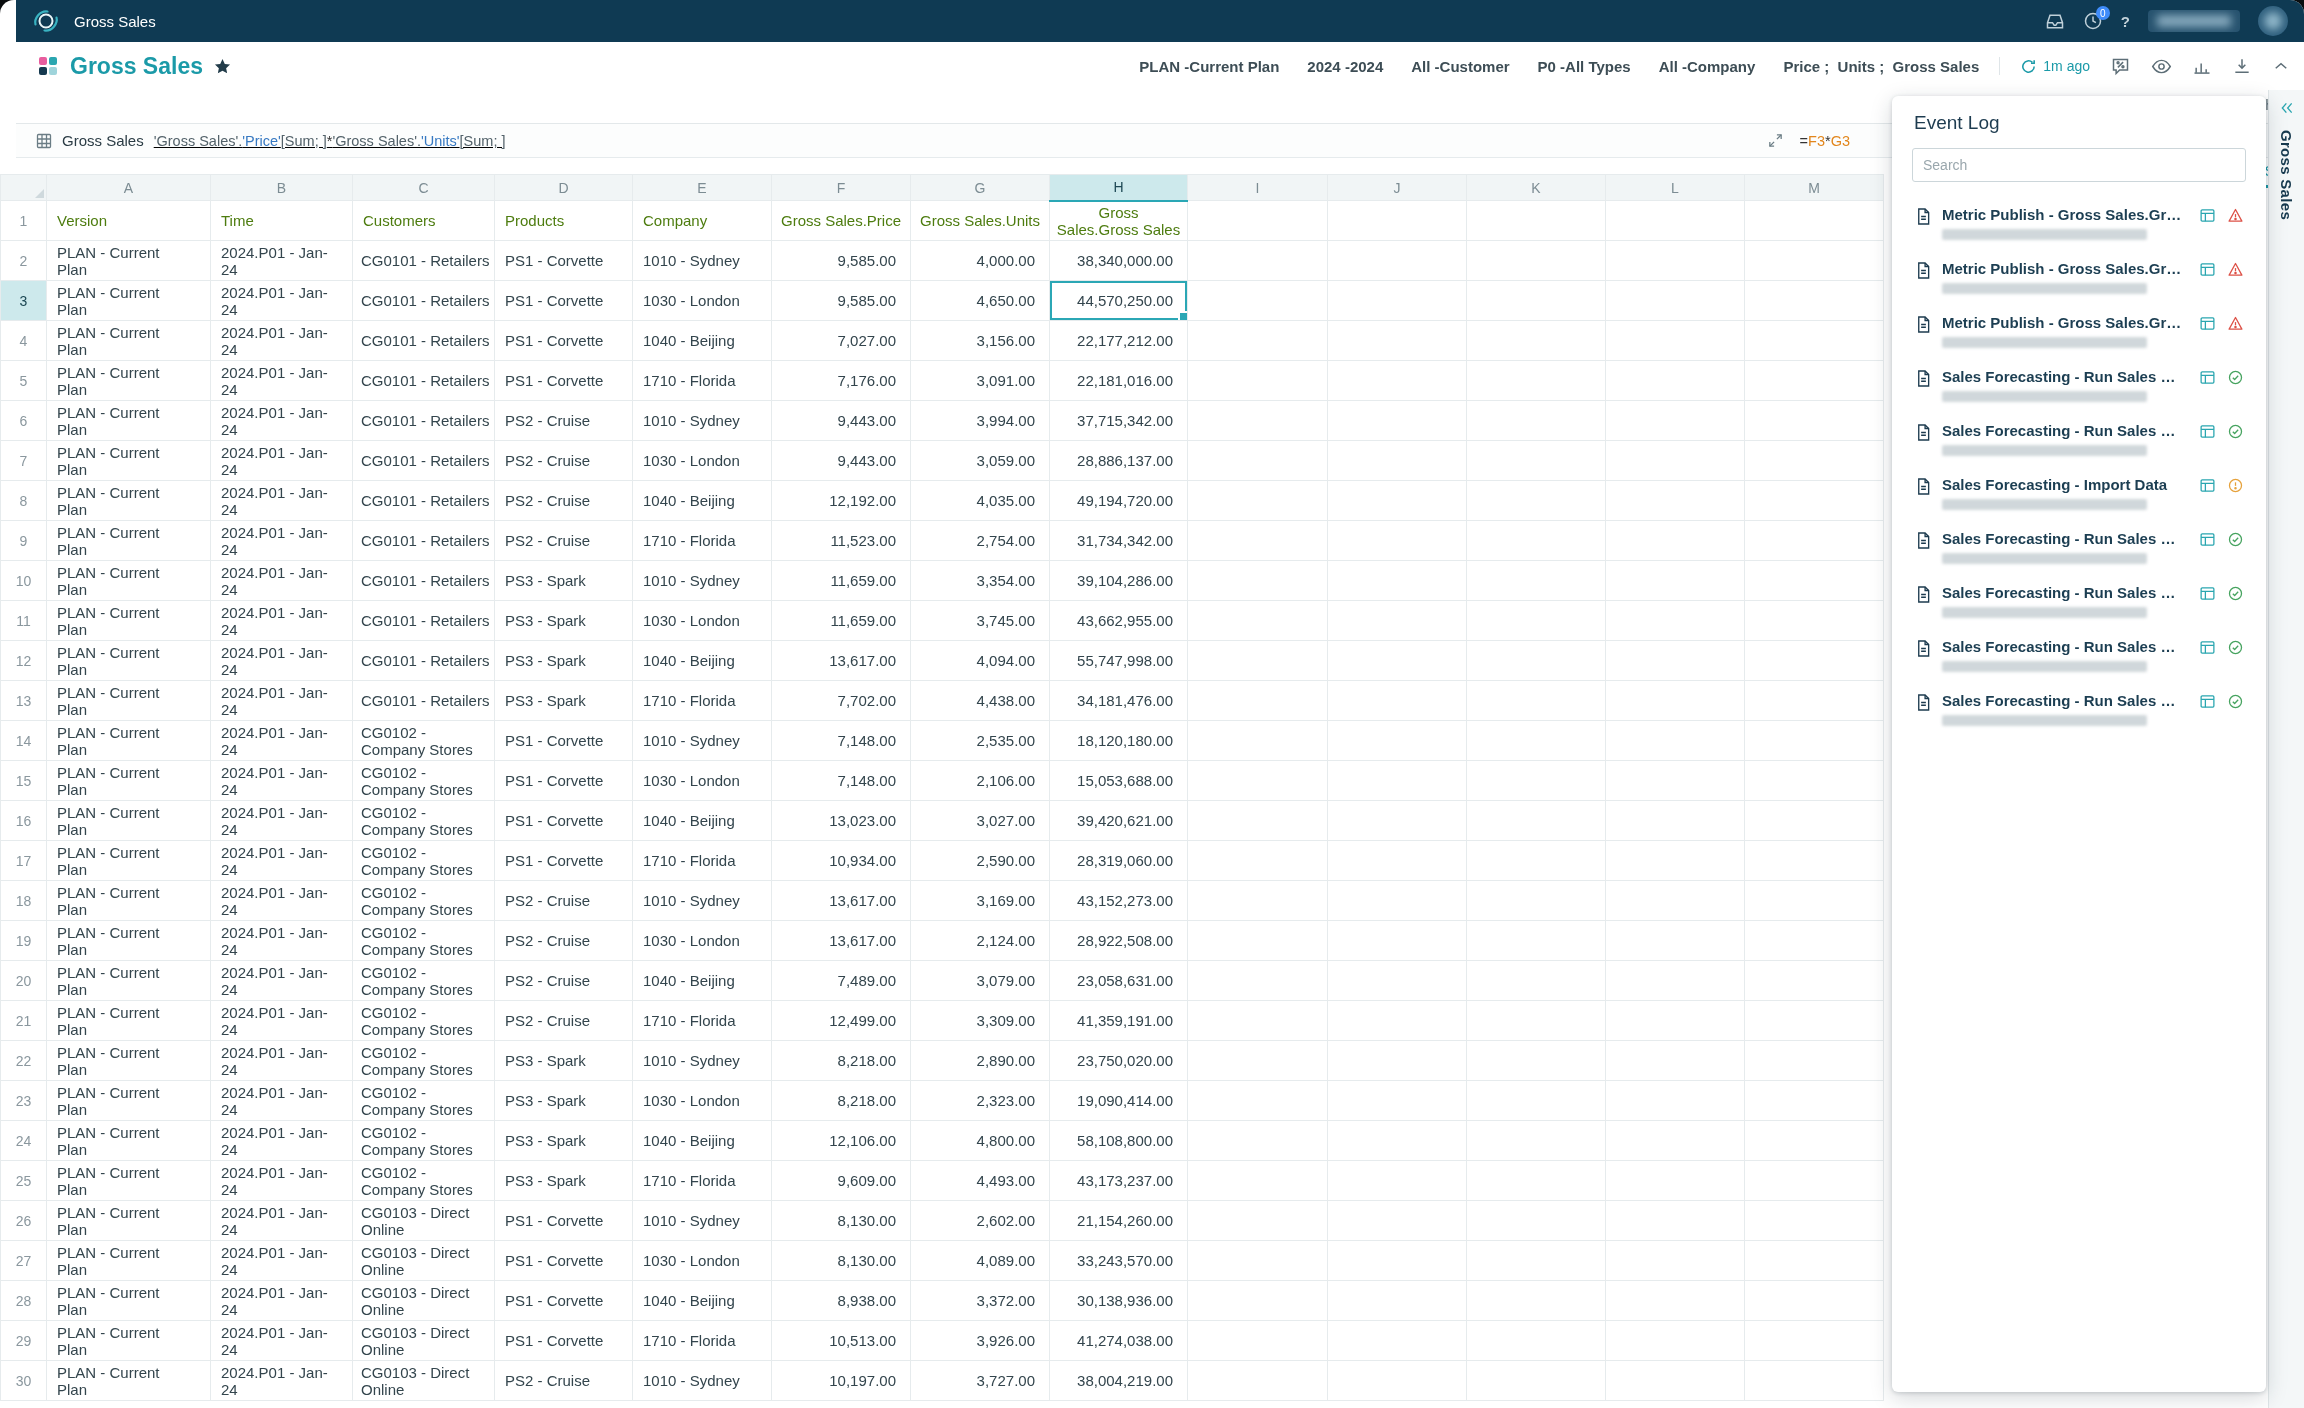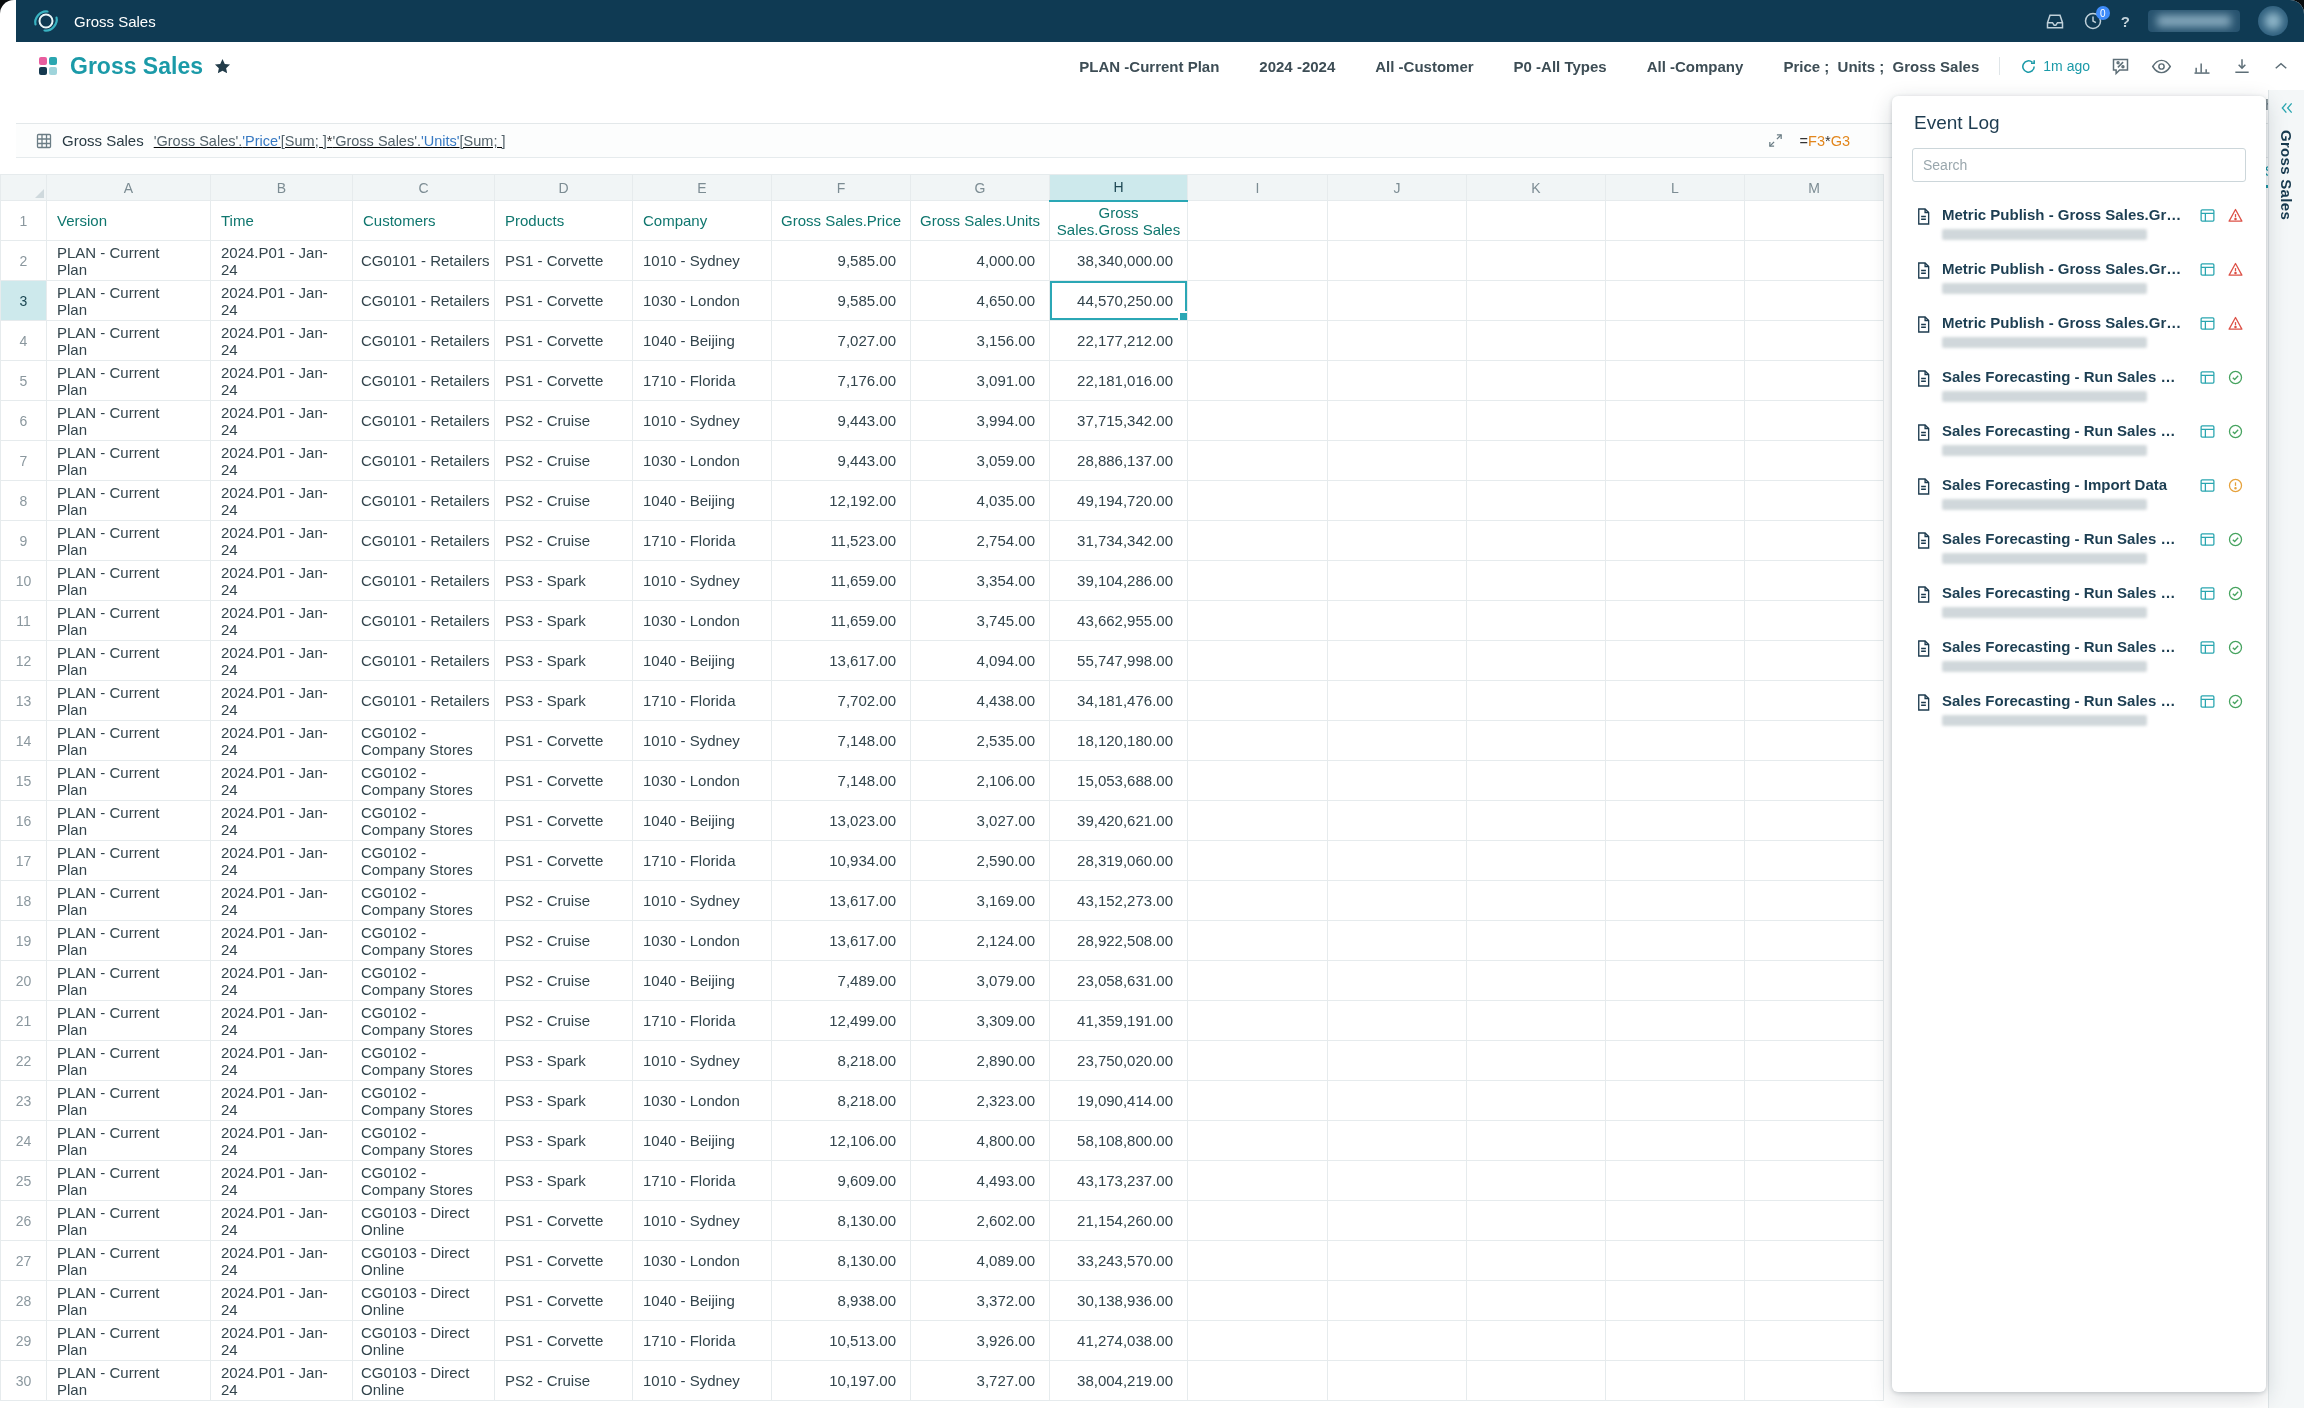--- a/index.html
+++ b/index.html
@@ -16,21 +16,21 @@
   .help-q { font-size:15px; font-weight:bold; color:#c3d2da; cursor:pointer; }
   .user-pill { width:92px; height:22px; border-radius:4px; background:#27536f; position:relative; overflow:hidden; cursor:pointer; }
   .user-pill::after { content:""; position:absolute; inset:5px 9px; background:#86a9bd; filter:blur(4px); border-radius:2px; }
   .avatar { width:30px; height:30px; border-radius:50%; background:#2f5f7d; position:relative; overflow:hidden; cursor:pointer; }
   .avatar::after { content:""; position:absolute; inset:6px; background:#8fb6c9; filter:blur(4px); border-radius:50%; }
 
   
   .page-header { height:48px; background:#fff; display:flex; align-items:center; padding:0 14px 0 22px; }
   .page-title { font-size:23px; font-weight:700; color:#1b9aa8; margin:0 10px 0 12px; }
   .hdr-right { margin-left:auto; display:flex; align-items:center; gap:20px; }
-  .ctx-items { display:flex; align-items:center; gap:40px; }
+  .ctx-items { display:flex; align-items:center; gap:28px; }
   .ctx-item { font-size:15px; font-weight:600; color:#3d4d55; cursor:pointer; white-space:pre; }
   .vdiv { width:1px; height:18px; background:#dfe5e8; }
   .refresh { display:flex; align-items:center; gap:6px; cursor:pointer; }
   .ago { font-size:14px; color:#1b9aa8; }
   .hicon { display:inline-flex; cursor:pointer; }
 
   
   .tabbar { height:34px; border-bottom:1px solid #e3e8ea; display:flex; align-items:flex-end; gap:34px; padding-left:28px; background:#fff;flex-direction:column; }
   .tab { font-size:15px; color:#5e6e76; padding:6px 2px 9px; cursor:pointer; }
   .tab.active { color:#1b9aa8; border-bottom:3px solid #1b9aa8; padding-bottom:6px; }
@@ -49,21 +49,21 @@
   table.sheet { border-collapse:collapse; table-layout:fixed; }
   table.sheet td, table.sheet th { border:1px solid #e6ebed; overflow:hidden; }
   th.letter, th.corner { height:26px; background:#f1f5f6; color:#7c8c93; font-size:14px; font-weight:400;
       border:1px solid #dfe6e8; border-bottom:1px solid #b8d2d7; text-align:center; cursor:pointer; }
   th.corner { position:relative; }
   th.corner::after { content:""; position:absolute; right:2px; bottom:2px; border-left:9px solid transparent; border-bottom:9px solid #cfd9dd; }
   th.letter.sel-col { background:#cde9ec; color:#1d4854; border-bottom:2px solid #2aa7b5; }
   td.gut { background:#fff; color:#8a979e; font-size:14px; text-align:center; cursor:pointer; }
   td.gut.sel-gut { background:#cde9ec; color:#1d4854; }
   tr.field-row td { height:38px; }
-  td.hdr { font-size:15px; color:#0f766e; background:#fff; padding:2px 8px; vertical-align:middle; }
+  td.hdr { font-size:15px; color:#4d7c0f; background:#fff; padding:2px 8px; vertical-align:middle; }
   td.hdr.txt-h { text-align:left; padding-left:10px; }
   td.hdr.num-h { text-align:center; padding:2px 6px; }
   tbody.data tr { height:40px; }
   td.cell { font-size:15px; color:#33454d; padding:2px 10px; vertical-align:middle; line-height:17px; background:#fff; cursor:cell; }
   td.cell .cw { display:inline-block; }
   td.cell.c0 .cw { max-width:124px; }
   td.cell.c2 { padding-left:8px; padding-right:2px; }
   td.cell.num { text-align:right; padding-right:14px; }
   td.cell.sel-cell { box-shadow: inset 0 0 0 2px #2ba7b5; position:relative; }
   td.cell.sel-cell::after { content:""; position:absolute; width:9px; height:9px; right:-4px; bottom:-4px;

